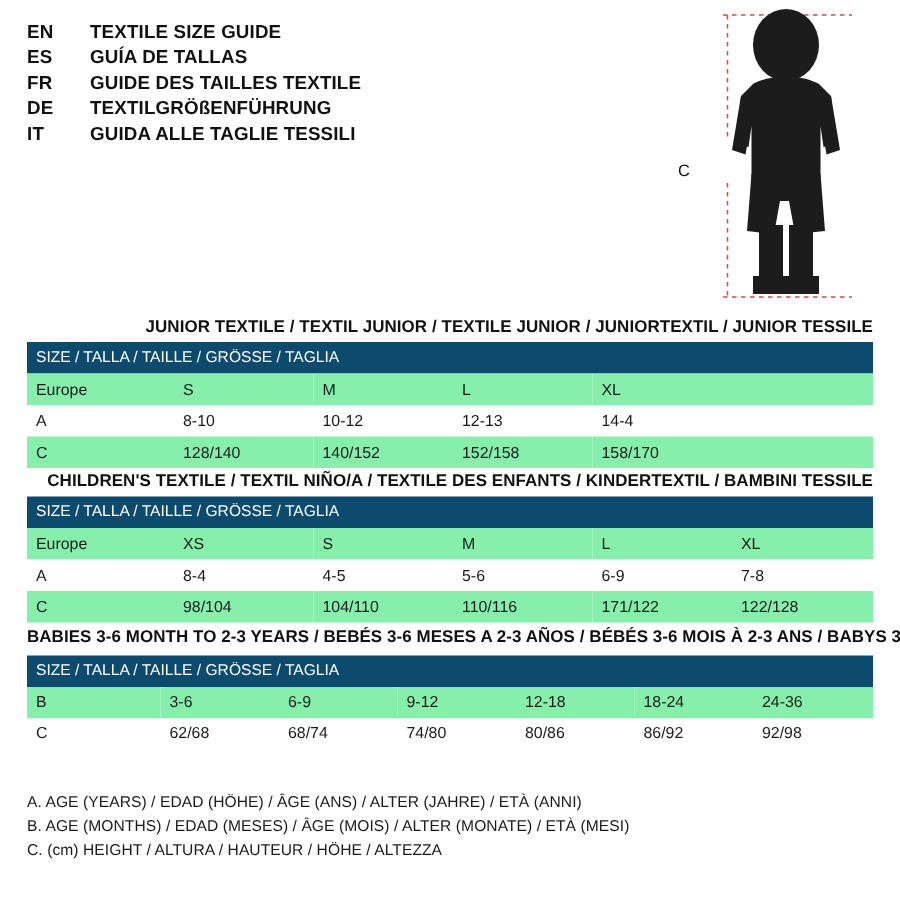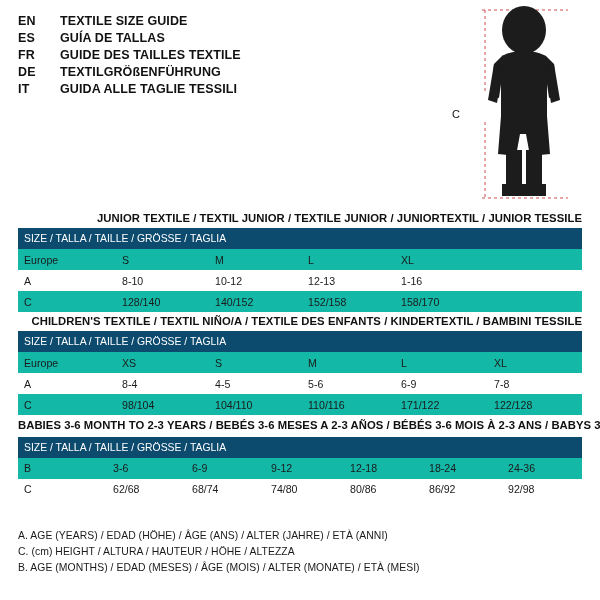--- a/index.html
+++ b/index.html
@@ -95,21 +95,21 @@
     height: 15px;
     vertical-align: middle;
   }
   tr.head-row td {
     background: #0c4a6e;
     color: #ffffff;
     font-size: 10.4px;
     font-weight: normal;
   }
   tr.shade td {
-    background: #14b8a6;
+    background: #86efac;
   }
   tr.plain td {
     background: #ffffff;
   }
 
   
   .legend {
     position: absolute;
     left: 18px;
     width: 564px;
@@ -201,21 +201,21 @@
           <td>M</td>
           <td>L</td>
           <td>XL</td>
           <td></td>
         </tr>
         <tr class="plain">
           <td>A</td>
           <td>8-10</td>
           <td>10-12</td>
           <td>12-13</td>
-          <td>1-16</td>
+          <td>14-4</td>
           <td></td>
         </tr>
         <tr class="shade">
           <td>C</td>
           <td>128/140</td>
           <td>140/152</td>
           <td>152/158</td>
           <td>158/170</td>
           <td></td>
         </tr>
@@ -299,17 +299,17 @@
           <td>80/86</td>
           <td>86/92</td>
           <td>92/98</td>
         </tr>
       </tbody>
     </table>
   </div>
 
   <div class="legend" style="top: 530px;">
     <div>A. AGE (YEARS) / EDAD (HÖHE) / ÂGE (ANS) / ALTER (JAHRE) / ETÀ (ANNI)</div>
+    <div>B. AGE (MONTHS) / EDAD (MESES) / ÂGE (MOIS) / ALTER (MONATE) / ETÀ (MESI)</div>
     <div>C. (cm) HEIGHT / ALTURA / HAUTEUR / HÖHE / ALTEZZA</div>
-    <div>B. AGE (MONTHS) / EDAD (MESES) / ÂGE (MOIS) / ALTER (MONATE) / ETÀ (MESI)</div>
   </div>
 
 </div>
 
 </body></html>

